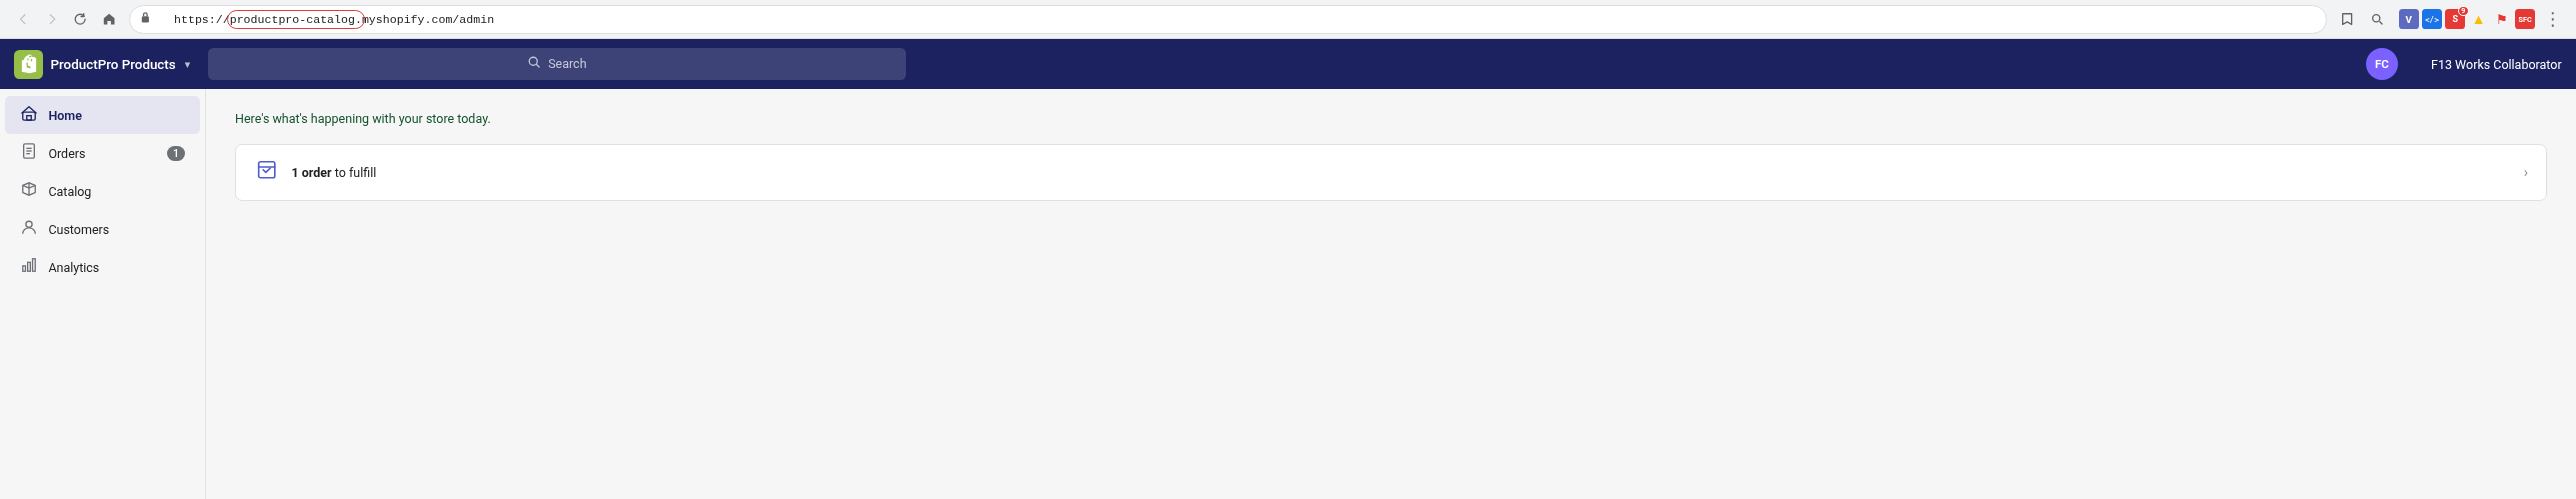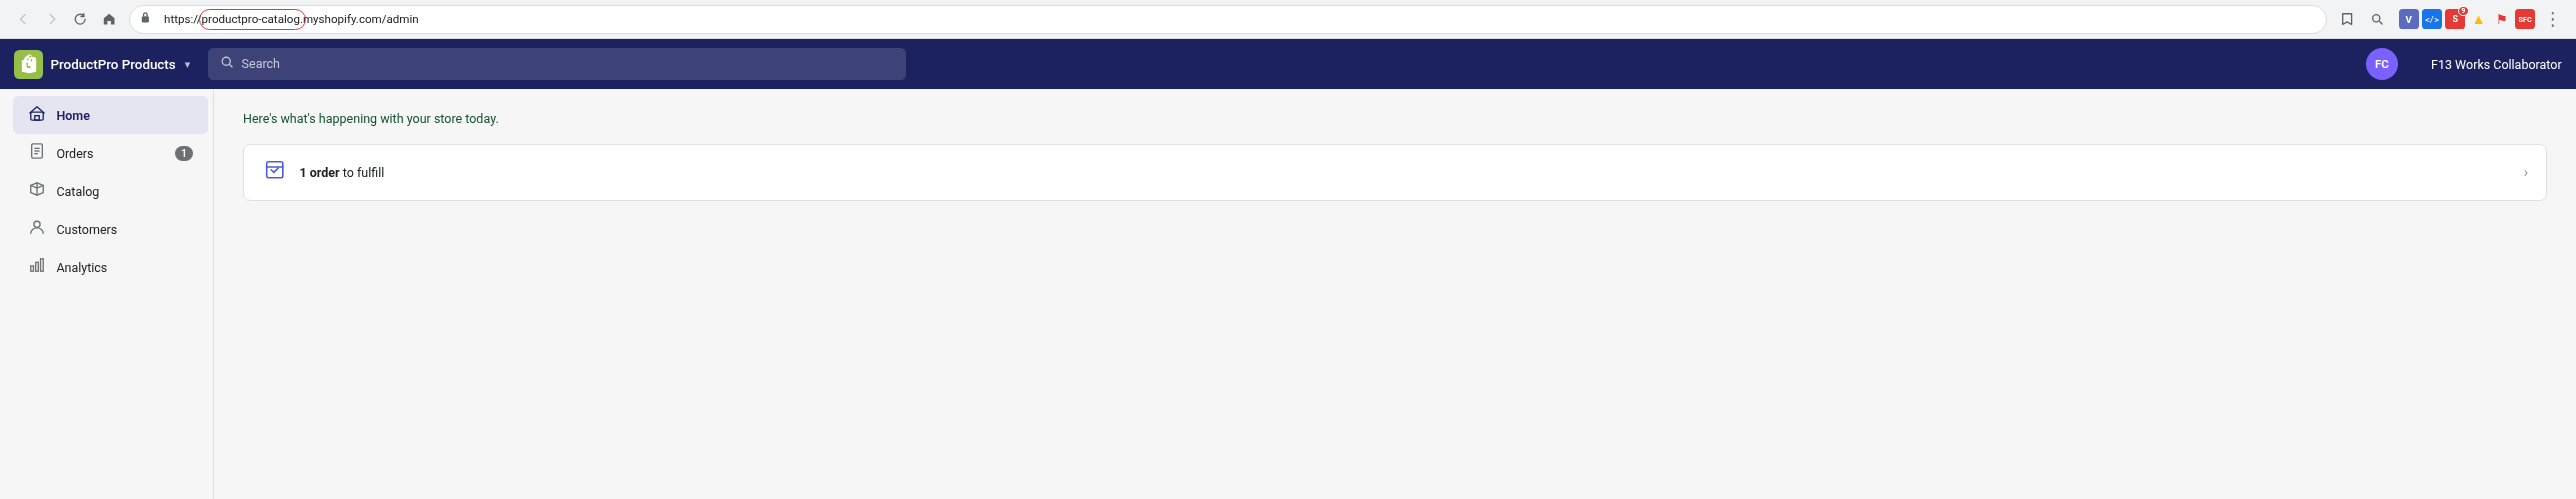--- a/index.html
+++ b/index.html
@@ -37,22 +37,23 @@
 
     .address-bar-wrapper {
       flex: 1;
       display: flex;
       align-items: center;
       background: white;
       border: 0.9px solid #ddd;
       border-radius: 18px;
       padding: 3.6px 10.7px;
       height: 29px;
-      gap: 13px;
+      gap: 23px;
       position: relative;
+      font-family: Liberation Mono, monospace;
     }
     .address-bar-wrapper .lock-icon {
       color: #5f6368;
       font-size: 11.6px;
     }
     .address-bar-text {
       font-size: 11.6px;
       color: #202124;
       flex: 1;
     }
@@ -156,20 +157,21 @@
     }
     .search-bar {
       flex: 1;
       display: flex;
       align-items: center;
       background: rgba(255,255,255,0.15);
       border-radius: 5.4px;
       padding: 7.2px 12.5px;
       gap: 7.2px;
       max-width: 698px;
+      justify-content: center;
     }
     .search-icon {
       color: rgba(255,255,255,0.7);
       font-size: 14.3px;
     }
     .search-placeholder {
       color: rgba(255,255,255,0.7);
       font-size: 12.5px;
     }
     .user-avatar {
@@ -189,21 +191,20 @@
       color: white;
       font-size: 12.5px;
       margin-left: 7.2px;
     }
 
     
     .main-layout {
       display: flex;
       flex: 1;
       overflow: hidden;
-      padding-left: 8px;
     }
 
     
     .sidebar {
       width: 206px;
       background: #f6f6f7;
       border-right: 0.9px solid #e0e0e0;
       padding: 7.2px 0;
       overflow-y: auto;
       flex-shrink: 0;

